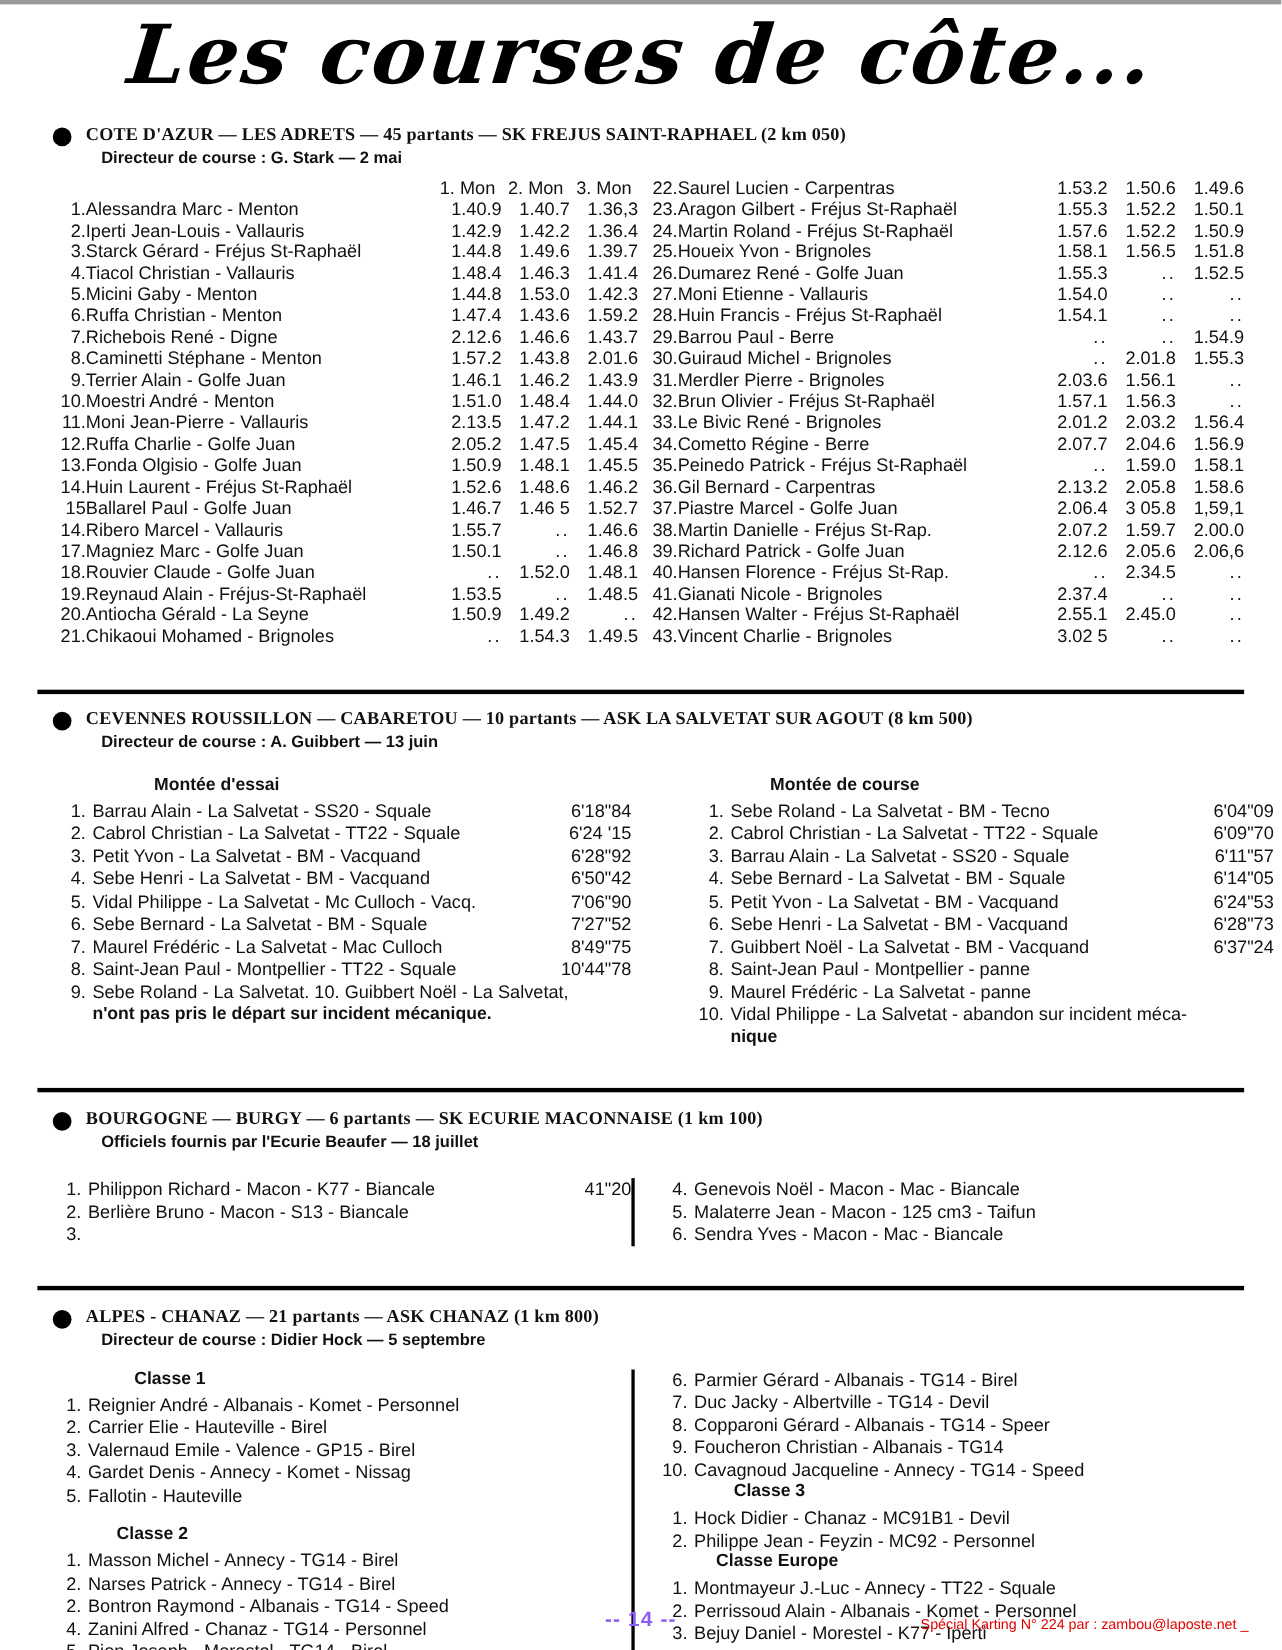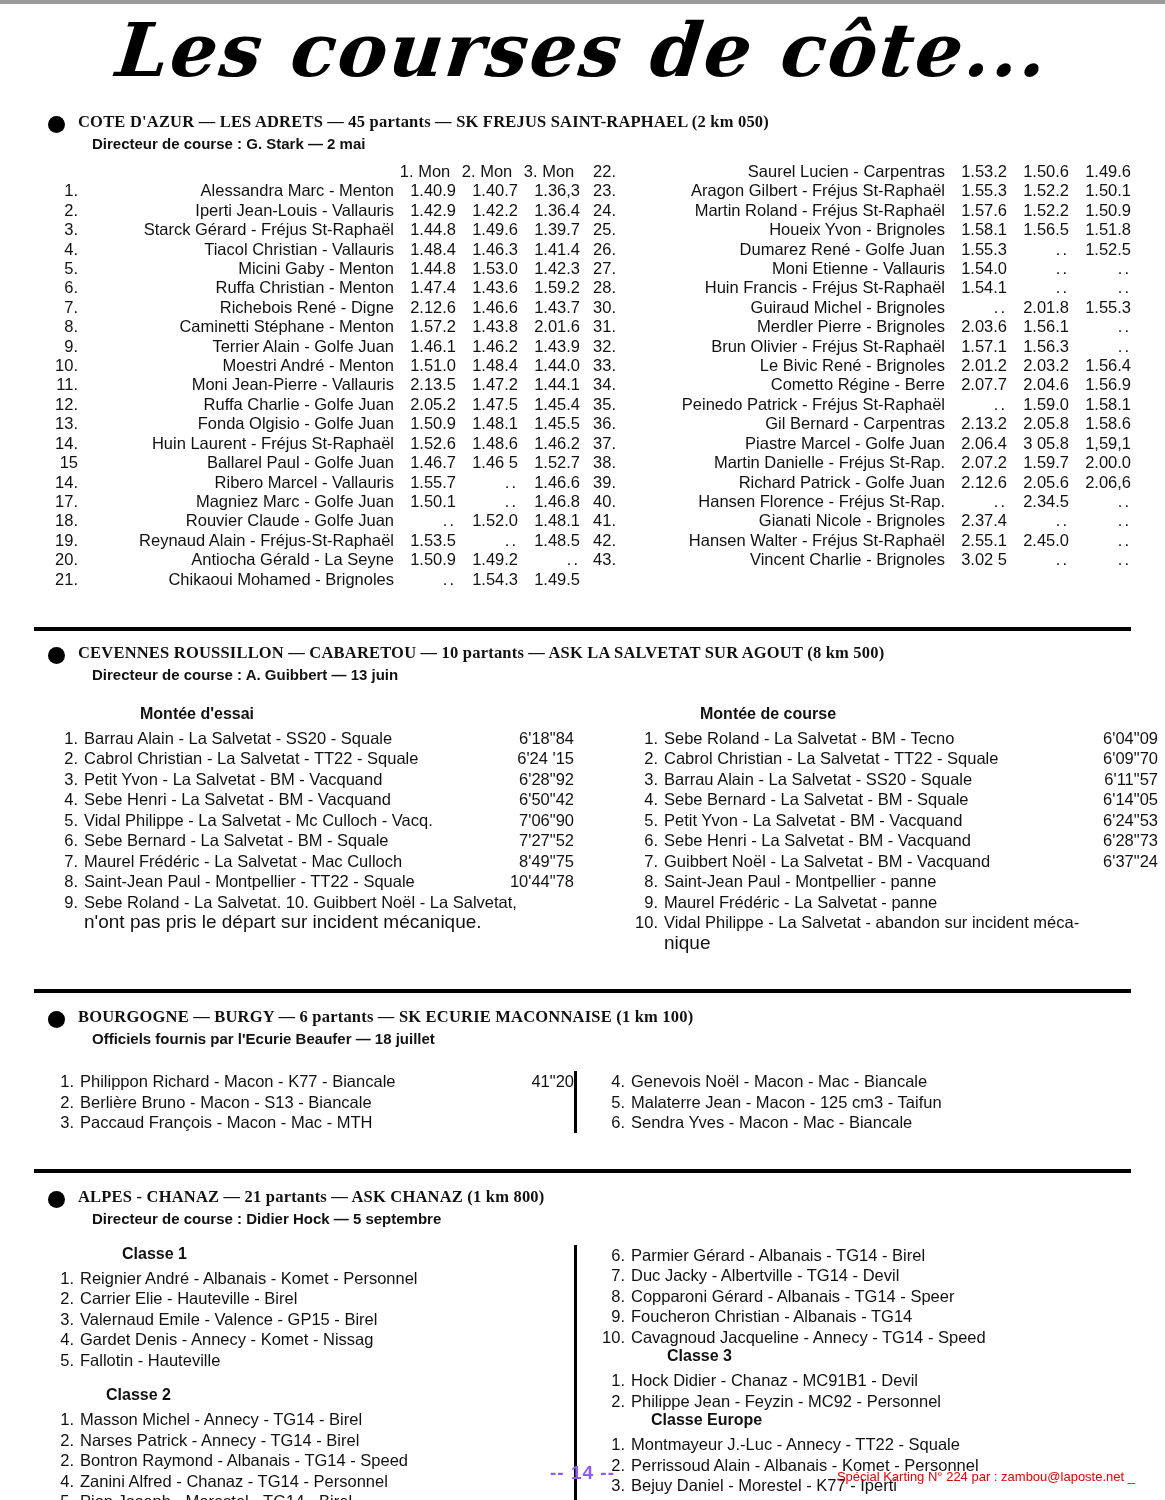--- a/index.html
+++ b/index.html
@@ -93,36 +93,36 @@
     font-family:"Liberation Sans", sans-serif;
   }
   table.res td,table.res th{
     padding:0;
     line-height:19.4px;
     white-space:nowrap;
     font-weight:normal;
   }
   table.res th{text-align:center;}
   td.num{width:30px;text-align:right;padding-right:5px;}
-  td.who{text-align:right;}
+  td.who{text-align:left;}
   td.t,th.t{width:62px;text-align:right;padding-left:12px;}
   th.t{text-align:center;padding-left:12px;}
   .dots{letter-spacing:2px;}
   .listrow{
     display:flex;
     font-size:16.5px;
     line-height:20.5px;
     white-space:nowrap;
   }
   .listrow .idx{width:30px;text-align:right;padding-right:6px;flex:0 0 auto;}
   .listrow .body{flex:1 1 auto;}
   .listrow .tim{flex:0 0 auto;text-align:right;padding-left:10px;}
   .wrapline{
-    font-size:19px;line-height:20.5px;
-    padding-left:36px;white-space:normal;
+    font-size:16px;line-height:20.5px;
+    padding-left:36px;white-space:normal;font-weight:bold;
   }
   .subhead{
     font-weight:bold;font-size:16px;
     margin:0 0 5px 0;
     text-align:left;
   }
   .subhead.c1{padding-left:78px;}
   .subhead.c2{padding-left:62px;}
   .subhead.c3{padding-left:72px;}
   .subhead.ce{padding-left:56px;}
@@ -379,20 +379,27 @@
                 <td class="t dots">..</td>
               </tr>
               <tr>
                 <td class="num">28.</td>
                 <td class="who">Huin Francis - Fréjus St-Raphaël</td>
                 <td class="t">1.54.1</td>
                 <td class="t dots">..</td>
                 <td class="t dots">..</td>
               </tr>
               <tr>
+                <td class="num">29.</td>
+                <td class="who">Barrou Paul - Berre</td>
+                <td class="t dots">..</td>
+                <td class="t dots">..</td>
+                <td class="t">1.54.9</td>
+              </tr>
+              <tr>
                 <td class="num">30.</td>
                 <td class="who">Guiraud Michel - Brignoles</td>
                 <td class="t dots">..</td>
                 <td class="t">2.01.8</td>
                 <td class="t">1.55.3</td>
               </tr>
               <tr>
                 <td class="num">31.</td>
                 <td class="who">Merdler Pierre - Brignoles</td>
                 <td class="t">2.03.6</td>
@@ -631,21 +638,20 @@
               <span class="body">Philippon Richard - Macon - K77 - Biancale</span>
               <span class="tim" style="width: 90px;">41"20</span>
             </div>
             <div class="listrow">
               <span class="idx">2.</span>
               <span class="body">Berlière Bruno - Macon - S13 - Biancale</span>
               <span class="tim" style="width: 90px;"></span>
             </div>
             <div class="listrow">
               <span class="idx">3.</span>
-              <span class="body">Paccaud François - Macon - Mac - MTH</span>
               <span class="tim" style="width: 90px;"></span>
             </div>
           </div>
       </div>
       <div class="vdiv"></div>
       <div class="col col-right" style="width:548px;">
         <div id="s3-right">
             <div class="listrow">
               <span class="idx">4.</span>
               <span class="body">Genevois Noël - Macon - Mac - Biancale</span>

